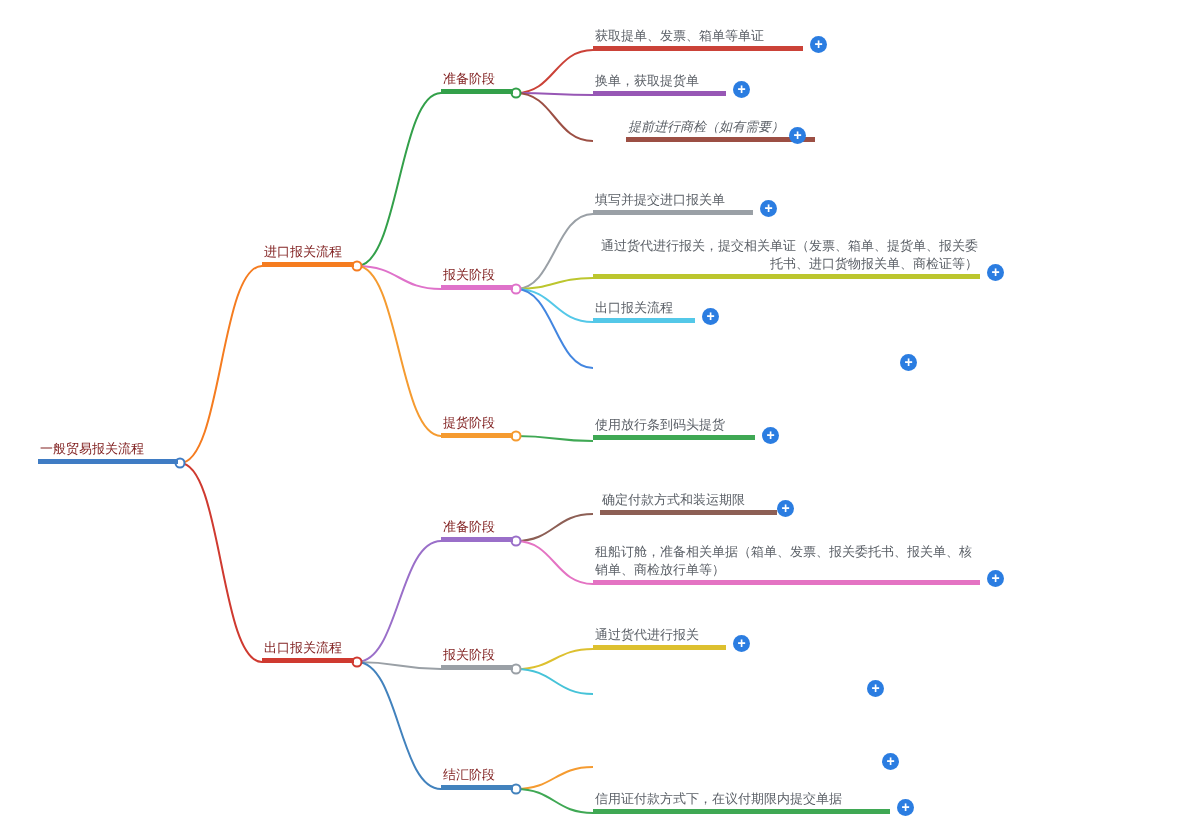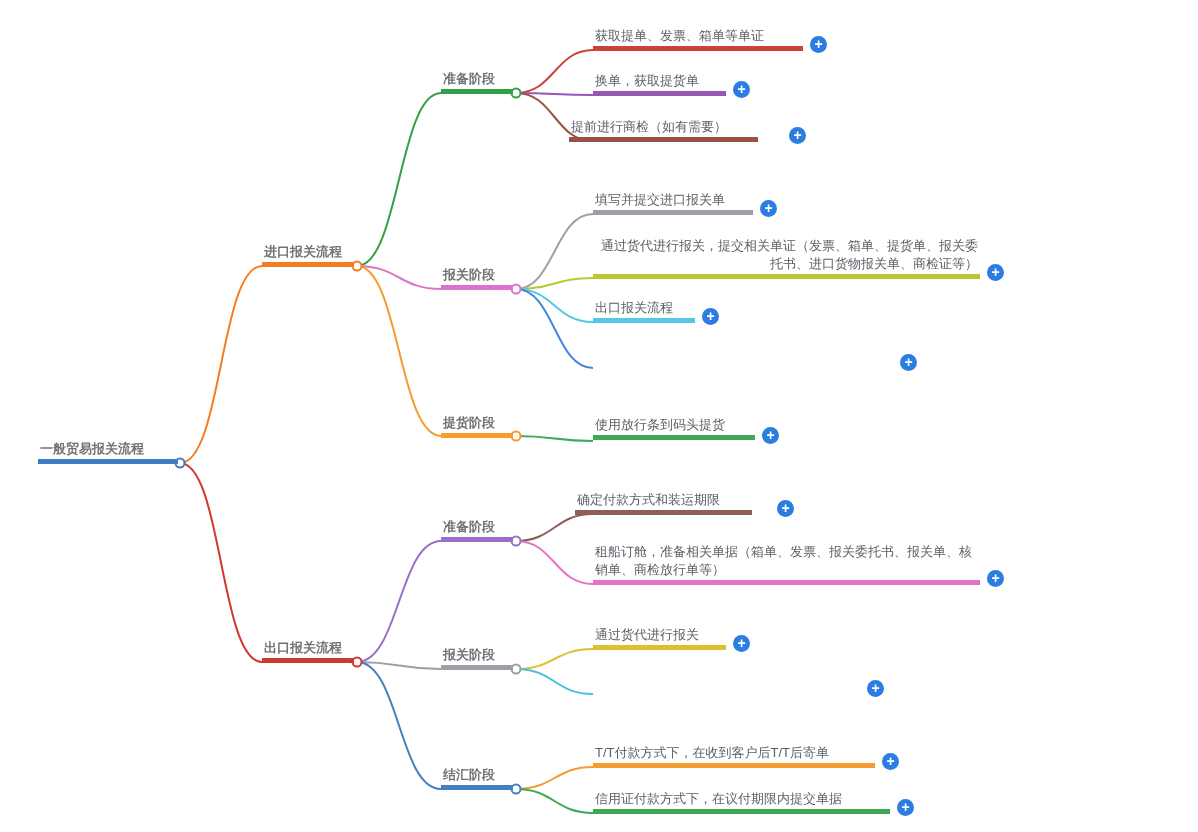--- a/index.html
+++ b/index.html
@@ -12,21 +12,21 @@
   .wires { position:absolute; left:0; top:0; z-index:0; }
   .node {
     position:absolute; z-index:2;
     font-size:13px; line-height:18px; height:24px;
     color:#5a5f66;
     padding:0 2px 4px 2px;
     border-bottom:5px solid #4c1d95;
     white-space:nowrap;
   }
   .node.two { height:42px; white-space:normal; }
-  .node.bold { font-weight:bold; color:#737373; }
+  .node.bold { font-weight:normal; color:#7f1d1d; }
   .plus {
     position:absolute; z-index:3;
     width:17px; height:17px; border-radius:50%;
     background:#2b7de1; color:#ffffff;
     font-size:14px; font-weight:bold; line-height:16px; text-align:center;
     cursor:pointer; user-select:none;
   }
 </style>
 </head>
 <body>
@@ -85,34 +85,33 @@
   <div class="node bold" style="left: 441px; top: 70px; width: 72px; border-bottom-color: rgb(51, 160, 74);">准备阶段</div>
   <div class="node bold" style="left: 441px; top: 266px; width: 72px; border-bottom-color: rgb(223, 114, 202);">报关阶段</div>
   <div class="node bold" style="left: 441px; top: 414px; width: 72px; border-bottom-color: rgb(245, 155, 48);">提货阶段</div>
 
   <div class="node bold" style="left: 441px; top: 518px; width: 72px; border-bottom-color: rgb(154, 111, 201);">准备阶段</div>
   <div class="node bold" style="left: 441px; top: 646px; width: 72px; border-bottom-color: rgb(154, 160, 166);">报关阶段</div>
   <div class="node bold" style="left: 441px; top: 766px; width: 72px; border-bottom-color: rgb(66, 130, 189);">结汇阶段</div>
 
   <div class="node" style="left: 593px; top: 27px; width: 210px; border-bottom-color: rgb(203, 66, 56);">获取提单、发票、箱单等单证</div>
   <div class="node" style="left: 593px; top: 72px; width: 133px; border-bottom-color: rgb(151, 87, 181);">换单，获取提货单</div>
-  <div class="node" style="left: 569px; top: 118px; width: 189px; border-bottom-color: rgb(156, 79, 68);">提前进行商检（如有需要）</div>
+  <div class="node" style="left: 626px; top: 118px; width: 189px; border-bottom-color: rgb(156, 79, 68); font-style: italic;">提前进行商检（如有需要）</div>
 
   <div class="node" style="left: 593px; top: 191px; width: 160px; border-bottom-color: rgb(154, 160, 166);">填写并提交进口报关单</div>
   <div class="node two" style="left: 593px; top: 237px; width: 387px; border-bottom-color: rgb(188, 198, 46); text-align: right;">通过货代进行报关，提交相关单证（发票、箱单、提货单、报关委托书、进口货物报关单、商检证等）</div>
   <div class="node" style="left: 593px; top: 299px; width: 102px; border-bottom-color: rgb(84, 200, 232);">出口报关流程</div>
 
   <div class="node" style="left: 593px; top: 416px; width: 162px; border-bottom-color: rgb(63, 168, 84);">使用放行条到码头提货</div>
 
-  <div class="node" style="left: 575px; top: 491px; width: 177px; border-bottom-color: rgb(141, 95, 85);">确定付款方式和装运期限</div>
+  <div class="node" style="left: 600px; top: 491px; width: 177px; border-bottom-color: rgb(141, 95, 85);">确定付款方式和装运期限</div>
   <div class="node two" style="left: 593px; top: 543px; width: 387px; border-bottom-color: rgb(228, 115, 195);">租船订舱，准备相关单据（箱单、发票、报关委托书、报关单、核销单、商检放行单等）</div>
 
   <div class="node" style="left: 593px; top: 626px; width: 133px; border-bottom-color: rgb(221, 192, 47);">通过货代进行报关</div>
 
-  <div class="node" style="left: 593px; top: 744px; width: 282px; border-bottom-color: rgb(245, 155, 48);">T/T付款方式下，在收到客户后T/T后寄单</div>
   <div class="node" style="left: 593px; top: 790px; width: 297px; border-bottom-color: rgb(63, 168, 84);">信用证付款方式下，在议付期限内提交单据</div>
 
   <div class="plus" style="left: 810px; top: 36px; background: rgb(43, 125, 225);">+</div>
   <div class="plus" style="left: 733px; top: 81px; background: rgb(43, 125, 225);">+</div>
   <div class="plus" style="left: 789px; top: 127px; background: rgb(43, 125, 225);">+</div>
   <div class="plus" style="left: 760px; top: 200px; background: rgb(43, 125, 225);">+</div>
   <div class="plus" style="left: 987px; top: 264px; background: rgb(43, 125, 225);">+</div>
   <div class="plus" style="left: 702px; top: 308px; background: rgb(43, 125, 225);">+</div>
   <div class="plus" style="left: 900px; top: 354px; background: rgb(43, 125, 225);">+</div>
   <div class="plus" style="left: 762px; top: 427px; background: rgb(43, 125, 225);">+</div>

